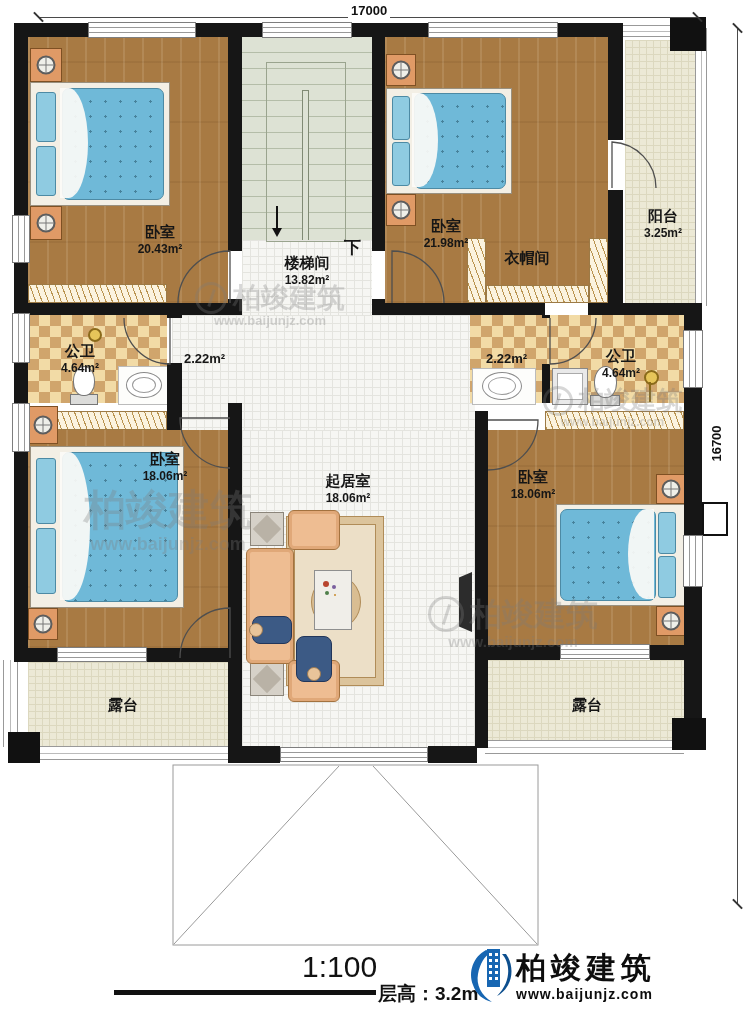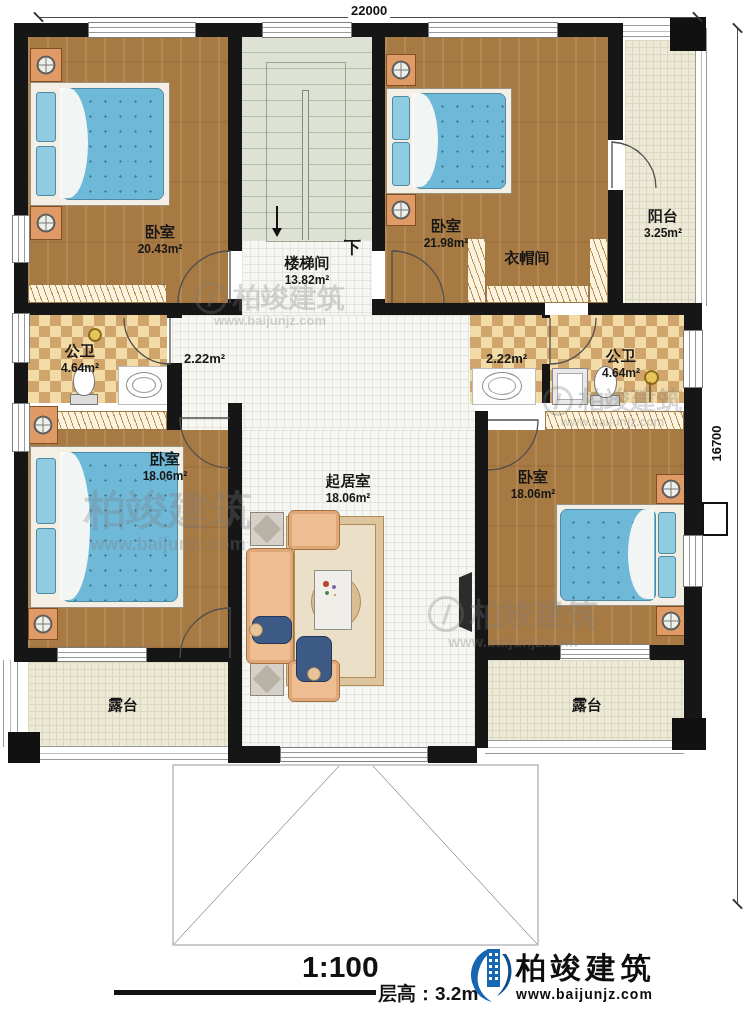--- a/index.html
+++ b/index.html
@@ -54,21 +54,21 @@
   .wmrow{display:flex;align-items:center;justify-content:center;gap:6px}
   .wmlogo{display:inline-block;border:3px solid #7d7d7d;border-radius:50%;position:relative}
   .wmlogo:before{content:"";position:absolute;left:45%;top:15%;width:3px;height:70%;background:#7d7d7d;transform:rotate(18deg)}
   
   .dimline{position:absolute;background:#4a4a4a;z-index:30}
   .tick{position:absolute;width:13px;height:2px;background:#333;transform:rotate(45deg);z-index:31}
   .dimtext{position:absolute;font-size:13px;font-weight:bold;color:#111;background:#fff;padding:0 3px;z-index:32}
   svg.overlay{position:absolute;left:0;top:0;z-index:28;pointer-events:none}
   
   .title-main{position:absolute;font-size:36px;font-weight:bold;letter-spacing:1px;color:#111;z-index:60}
-  .title-scale{position:absolute;font-size:30px;font-weight:bold;color:#111;z-index:60}
+  .title-scale{position:absolute;font-size:30px;font-weight:normal;color:#111;z-index:60}
   .title-bar{position:absolute;background:#111;z-index:60}
   .title-height{position:absolute;font-size:19px;font-weight:bold;color:#111;z-index:60}
   .area-note{position:absolute;font-size:20px;font-weight:bold;color:#222;text-align:center;z-index:60}
   .brand-name{position:absolute;font-size:30px;font-weight:bold;letter-spacing:5px;color:#0d0d0d;z-index:60}
   .brand-url{position:absolute;font-size:14px;font-weight:bold;letter-spacing:1px;color:#0d0d0d;z-index:60}
 </style>
 </head>
 <body>
 
 <div class="abs" style="left:0;top:0;width:750px;height:1013px">
@@ -325,21 +325,21 @@
     <span class="wmrow">
         <span class="wmlogo" style="width:30px;height:30px"></span>
         <span class="t">柏竣建筑</span>
       </span>
     <span class="u" style="font-size:15px">www.baijunjz.com</span>
   </div>
 
   <div class="dimline" style="left:38px;top:17px;width:660px;height:1px"></div>
   <div class="tick" style="left:32px;top:16px"></div>
   <div class="tick" style="left:691px;top:16px"></div>
-  <div class="dimtext" style="left:348px;top:3px">22000</div>
+  <div class="dimtext" style="left:348px;top:3px">17000</div>
   <div class="dimline" style="left:737px;top:28px;width:1px;height:877px"></div>
   <div class="tick" style="left:731px;top:27px"></div>
   <div class="tick" style="left:731px;top:903px"></div>
   <div class="dimtext" style="left:695px;top:436px;transform:rotate(-90deg)">16700</div>
 
   <div class="title-scale" style="left:302px;top:950px">1:100</div>
   <div class="title-bar" style="left:114px;top:990px;width:262px;height:5px"></div>
   <div class="title-height" style="left:378px;top:981px">层高：3.2m</div>
 
   <svg class="abs" style="left:466px;top:944px;z-index:60" width="46" height="62" viewBox="0 0 46 62">

